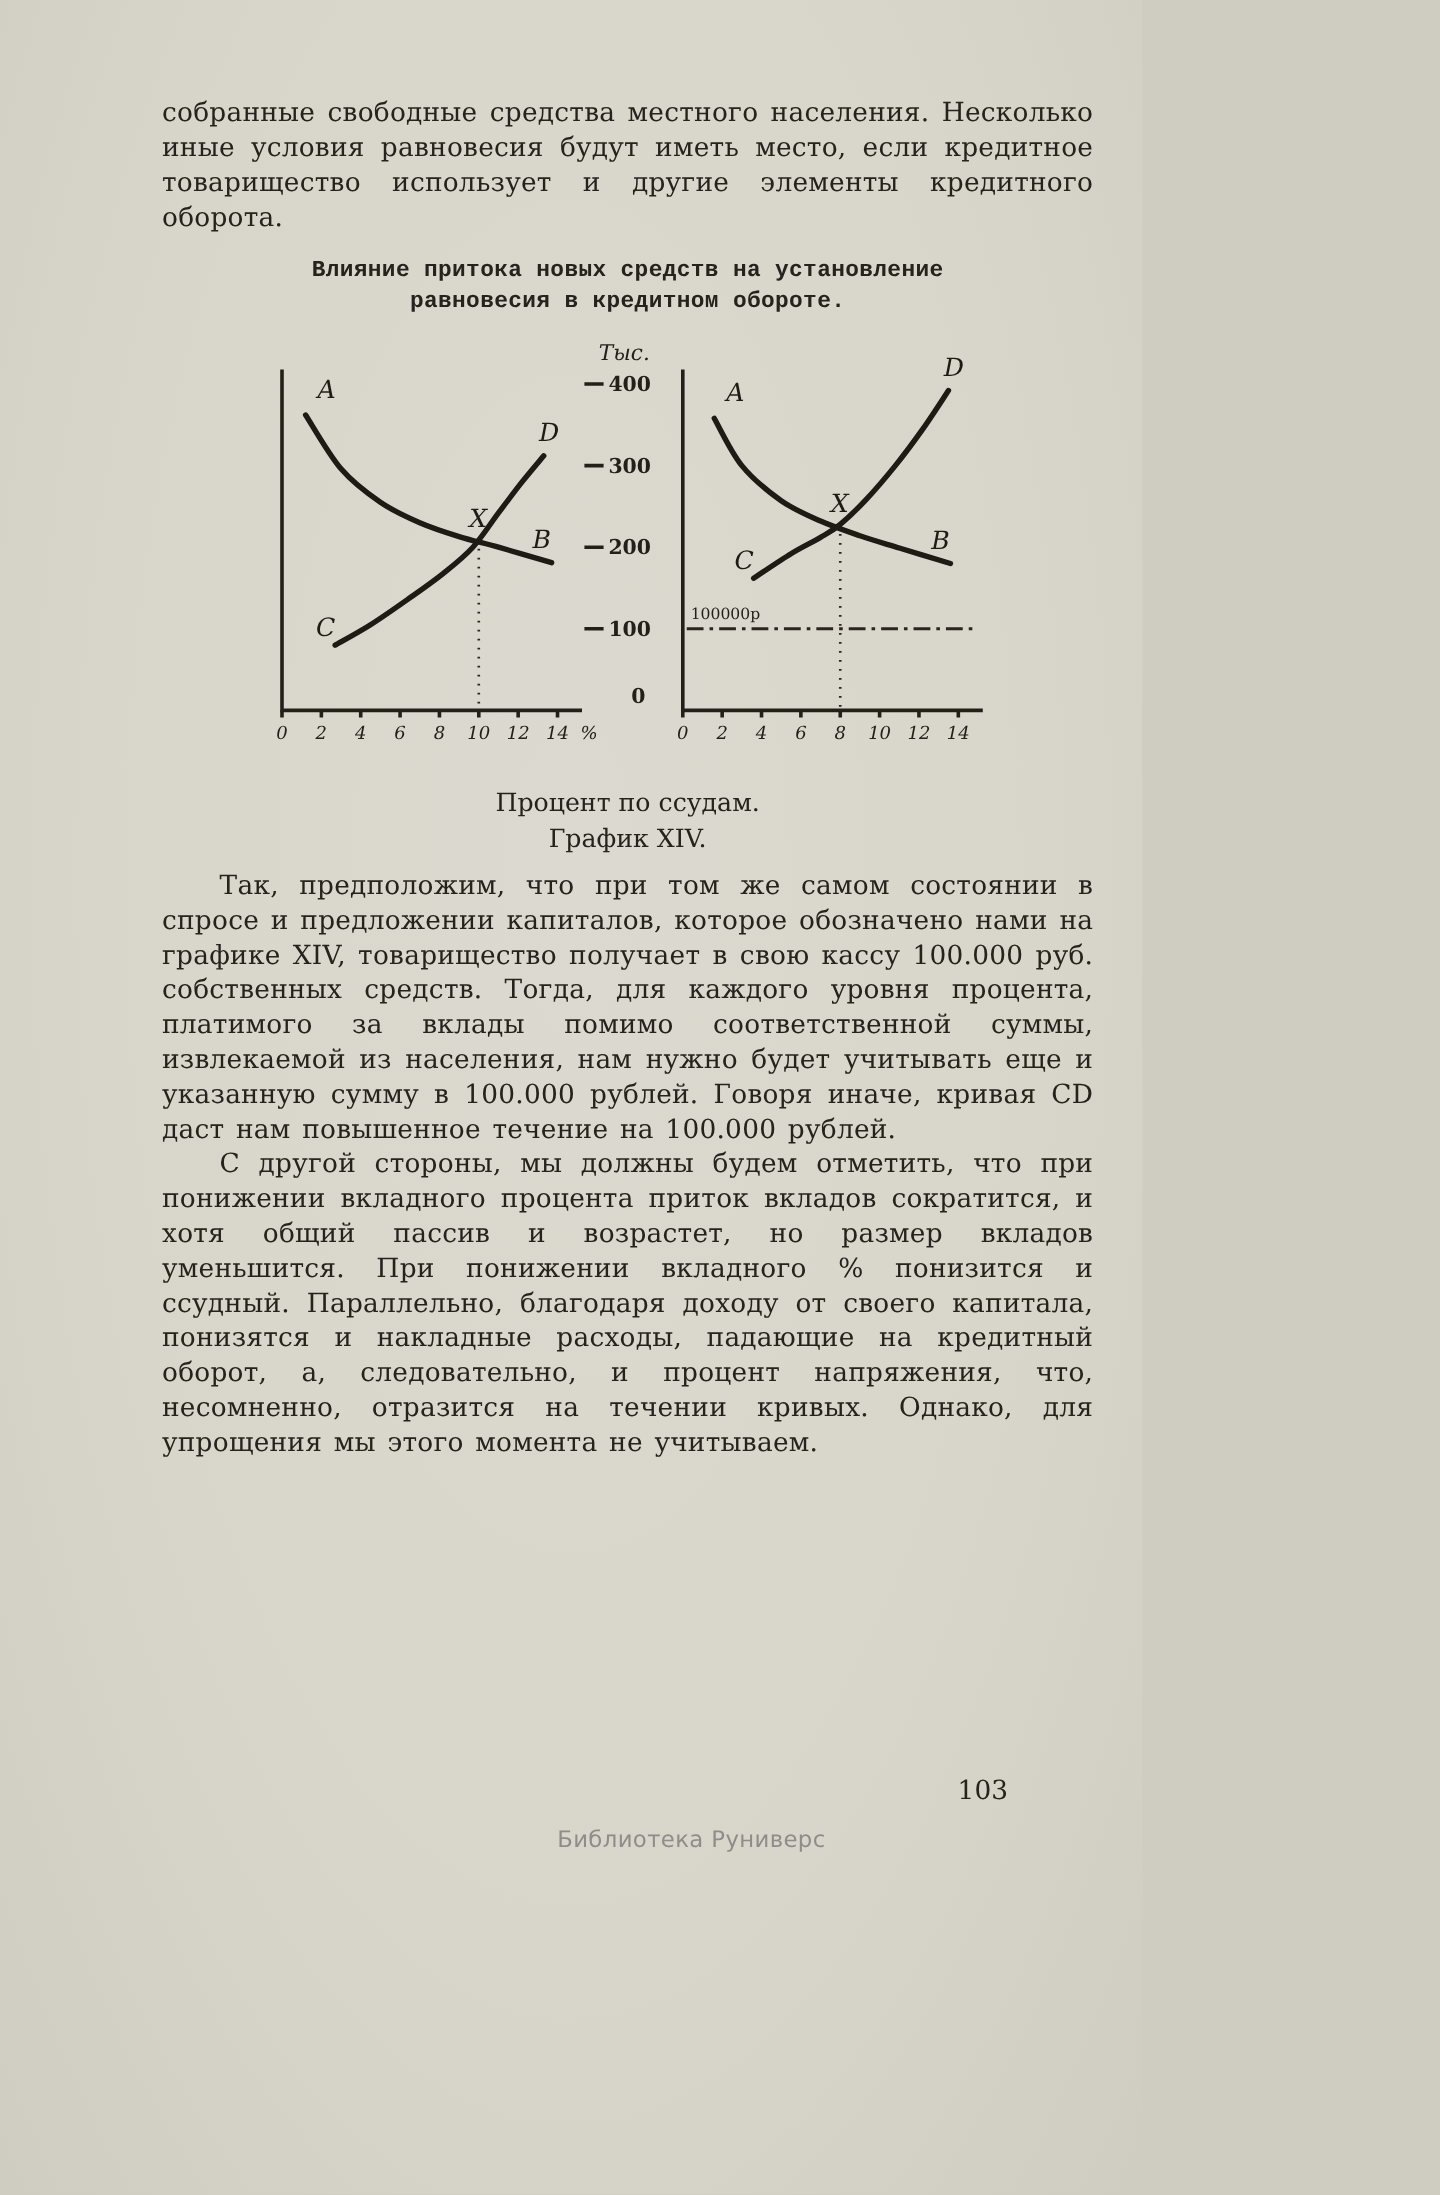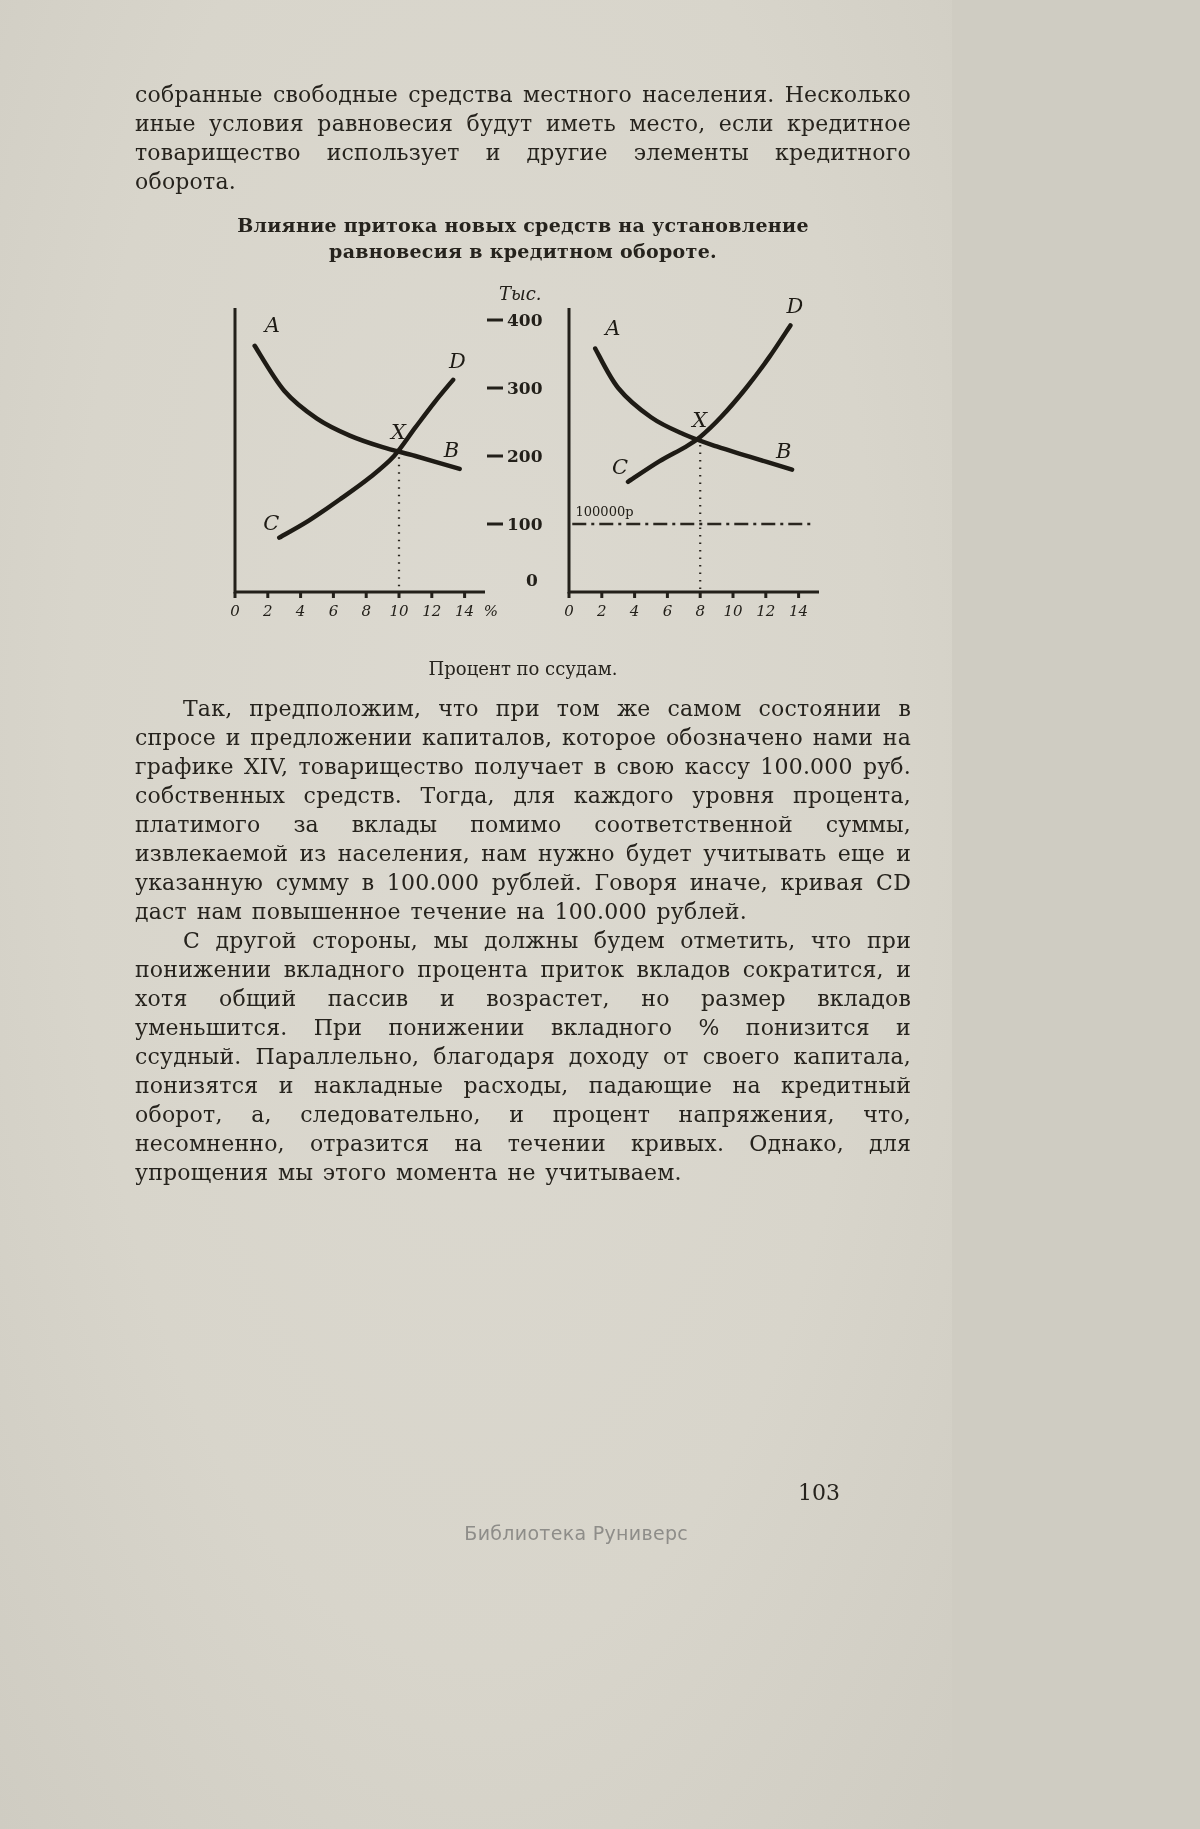--- a/index.html
+++ b/index.html
@@ -20,25 +20,25 @@
 
   .para {
     font-size:22px; line-height:29px;
     text-align:justify; text-indent:48px;
     letter-spacing:0.2px; word-spacing:2.5px;
   }
   .para.no-indent { text-indent:0; }
 
   .figure { margin:16px 0 10px 0; text-align:center; }
   .fig-title { font-size:19px; font-weight:bold; line-height:26px; letter-spacing:0.3px; }
-  .fig-title-line { display:block; }
+  .fig-title-line { display:block;font-family:Liberation Mono, monospace; }
 
   #figure-svg { display:block; margin:8px 0 0 86px; }
 
-  .fig-caption { margin-top:22px; font-size:18px; line-height:30px; }
+  .fig-caption { margin-top:22px; font-size:21px; line-height:30px; }
   .fig-caption span { display:block; }
 
   
   .axis    { stroke:#23201a; stroke-width:3; }
   .curve   { stroke:#1e1b15; stroke-width:4.5; stroke-linecap:round; fill:none; }
   .dotline { stroke:#2a261f; stroke-width:2.2; stroke-dasharray:1.5 6; }
   .refline { stroke:#2a261f; stroke-width:2.4; stroke-dasharray:14 5 3 5; }
   .tick    { font-size:15px; font-style:italic; fill:#23201a; font-family:"DejaVu Serif",serif; }
   .curvelabel { font-size:21px; font-style:italic; fill:#1e1b15; font-family:"DejaVu Serif",serif; }
   .ylab    { font-size:18px; font-style:italic; fill:#23201a; font-family:"DejaVu Serif",serif; }
@@ -130,20 +130,21 @@
           <text x="286" y="121.99999999999997" class="ytick">300</text>
           <line x1="266" y1="184" x2="282" y2="184" class="axis"></line>
           <text x="286" y="190" class="ytick">200</text>
           <line x1="266" y1="252" x2="282" y2="252" class="axis"></line>
           <text x="286" y="258" class="ytick">100</text>
           <text x="305" y="314" class="ytick">0</text>
         </svg>
 
       <figcaption class="fig-caption">
         <span>Процент по ссудам.</span>
+        <span>График XIV.</span>
       </figcaption>
     </figure>
 
     <p class="para">Так, предположим, что при том же самом состоянии в спросе и предложении капиталов, которое обозначено нами на графике XIV, товарищество получает в свою кассу 100.000 руб. собственных средств. Тогда, для каждого уровня процента, платимого за вклады помимо соответственной суммы, извлекаемой из населения, нам нужно будет учитывать еще и указанную сумму в 100.000 рублей. Говоря иначе, кривая CD даст нам повышенное течение на 100.000 рублей.</p>
     <p class="para">С другой стороны, мы должны будем отметить, что при понижении вкладного процента приток вкладов сократится, и хотя общий пассив и возрастет, но размер вкладов уменьшится. При понижении вкладного % понизится и ссудный. Параллельно, благодаря доходу от своего капитала, понизятся и накладные расходы, падающие на кредитный оборот, а, следовательно, и процент напряжения, что, несомненно, отразится на течении кривых. Однако, для упрощения мы этого момента не учитываем.</p>
   </div>
 
   <div class="page-number">103</div>
   <div class="watermark">Библиотека Руниверс</div>
 </div>

